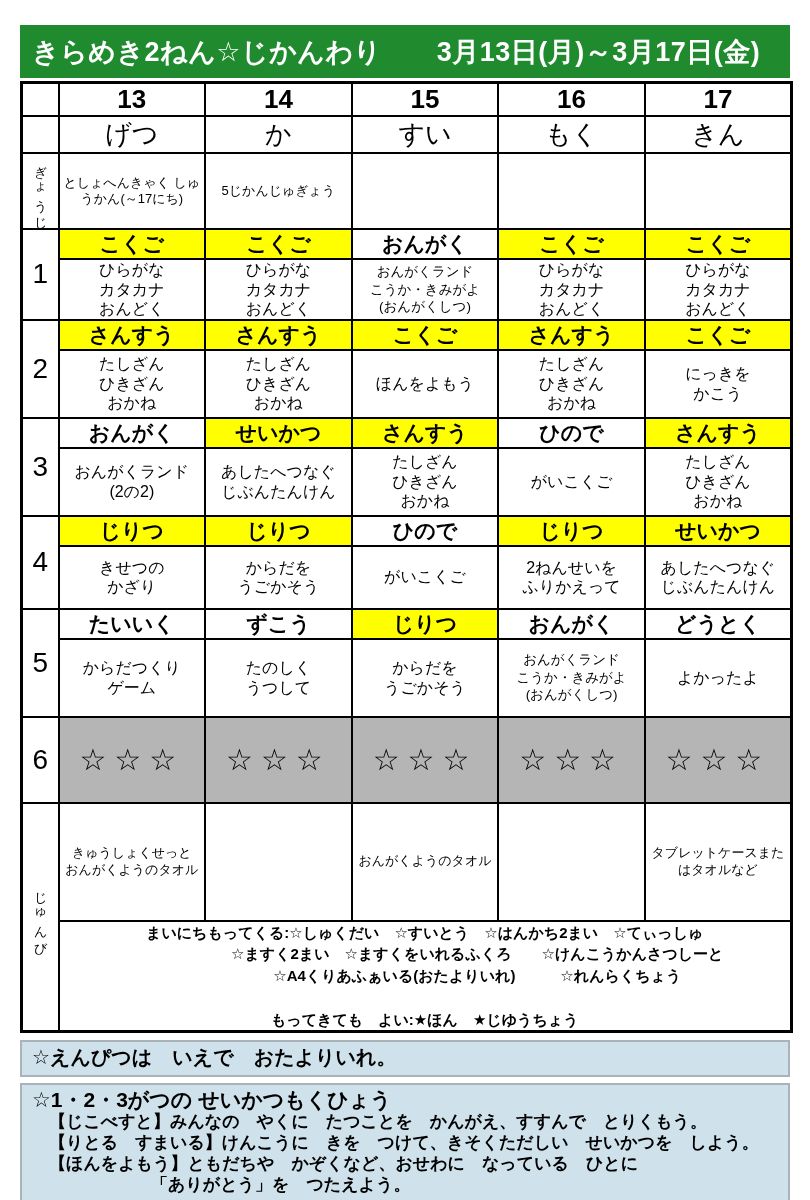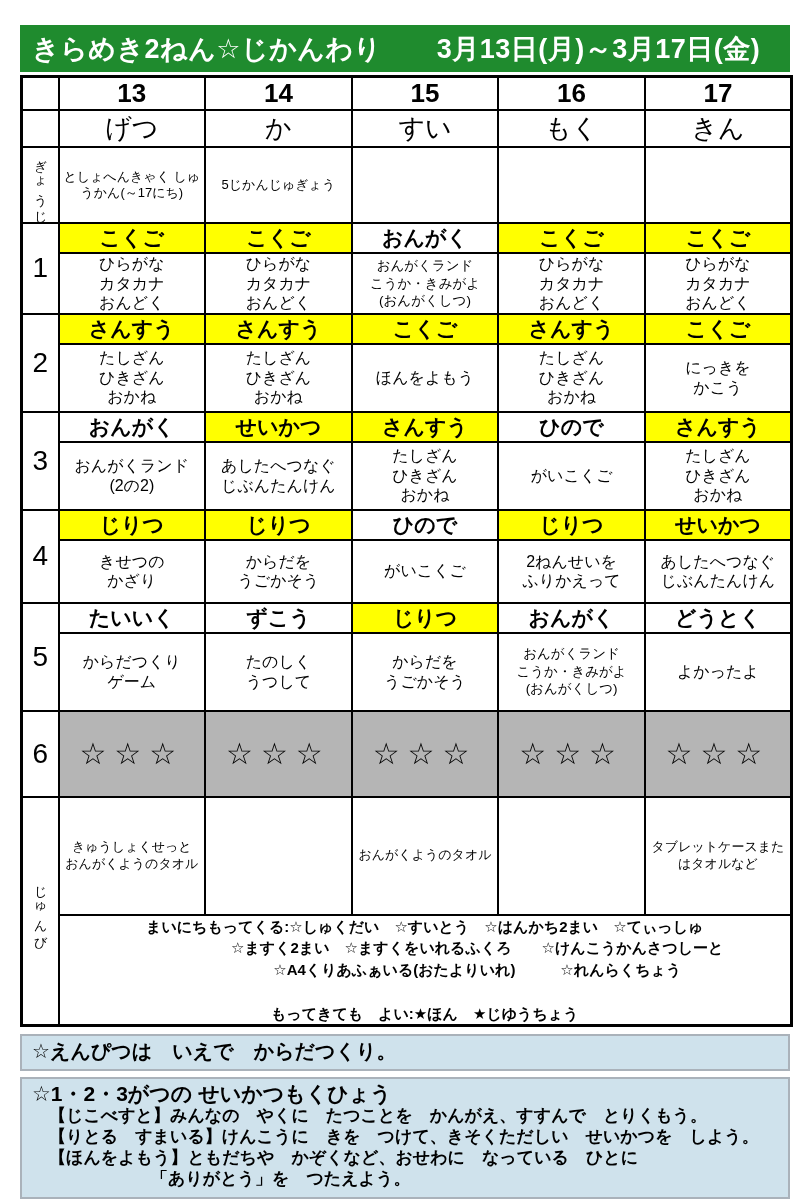--- a/index.html
+++ b/index.html
@@ -13,21 +13,21 @@
   html,body{margin:0;padding:0;}
   body{
     width:810px;height:1200px;
     background:#ffffff;
     font-family:"Liberation Sans","DejaVu Sans",sans-serif;
     color:#000;
   }
   
   .titlebar{
     margin:25px 20px 3px 20px;
-    height:47px;
+    height:53px;
     background:var(--header-green);
     color:#fff;
     font-size:27px;
     font-weight:bold;
     display:flex;align-items:center;
     padding-left:12px;
     letter-spacing:0.5px;
     white-space:nowrap;
   }
   
@@ -298,21 +298,21 @@
     <td class="bring" colspan="5">まいにちもってくる:☆しゅくだい　☆すいとう　☆はんかち2まい　☆てぃっしゅ
 　　　　　　　☆ますく2まい　☆ますくをいれるふくろ　　☆けんこうかんさつしーと
 　　　　　　　☆A4くりあふぁいる(おたよりいれ)　　　☆れんらくちょう
 
 もってきても　よい:★ほん　★じゆうちょう</td>
   </tr>
 </tbody>
   </table>
 
 <div class="note1">
-  <span>☆えんぴつは　いえで　からだつくり。</span>
+  <span>☆えんぴつは　いえで　おたよりいれ。</span>
 </div>
 
 <div class="note2">
   <div class="g-title">☆1・2・3がつの せいかつもくひょう</div>
   <div class="g-line">　【じこべすと】みんなの　やくに　たつことを　かんがえ、すすんで　とりくもう。</div>
   <div class="g-line">　【りとる　すまいる】けんこうに　きを　つけて、きそくただしい　せいかつを　しよう。</div>
   <div class="g-line">　【ほんをよもう】ともだちや　かぞくなど、おせわに　なっている　ひとに</div>
   <div class="g-line">　　　　　　　「ありがとう」を　つたえよう。</div>
 </div>
 

